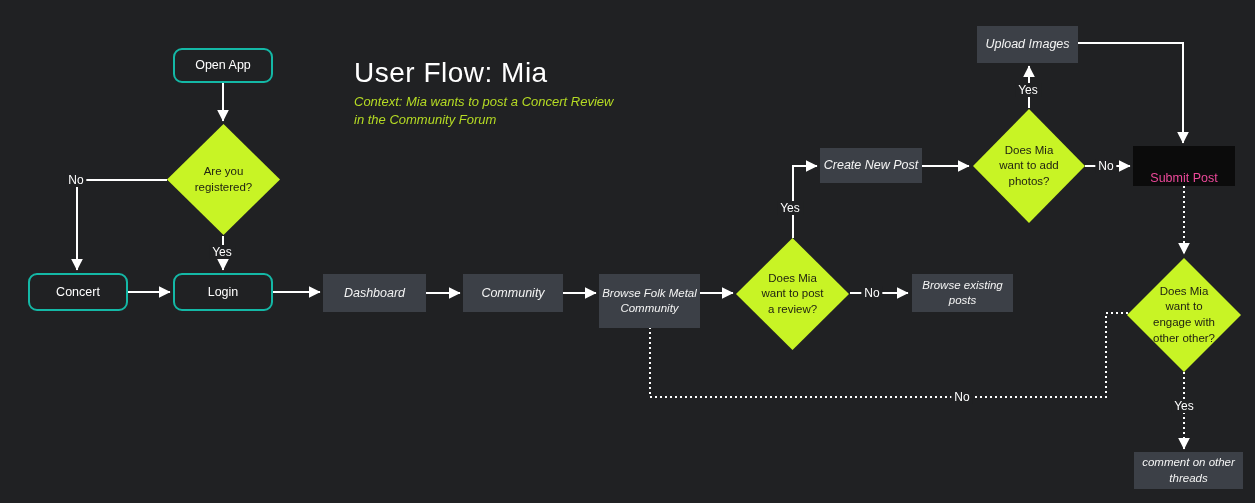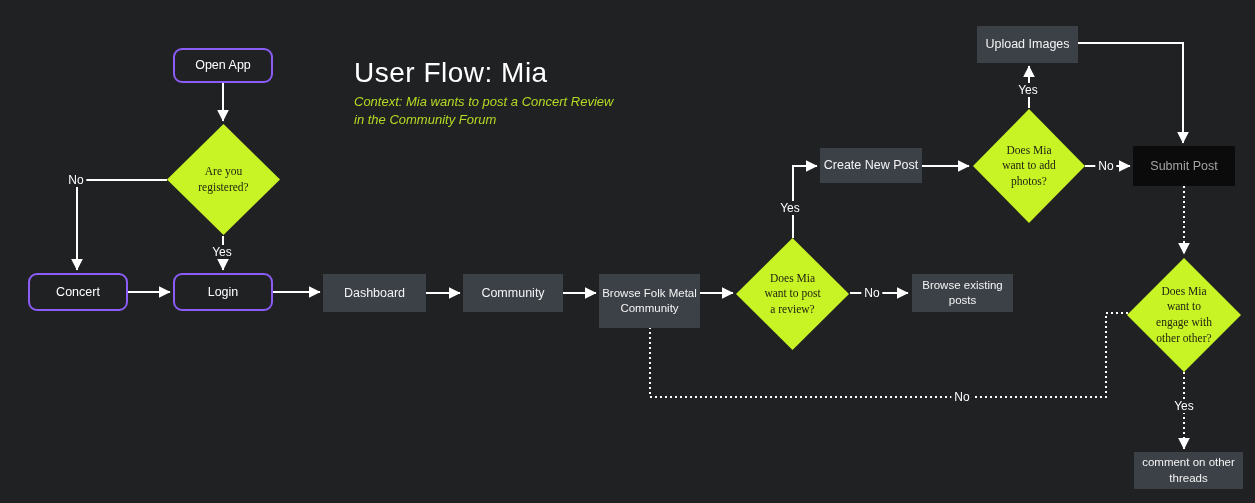--- a/index.html
+++ b/index.html
@@ -21,35 +21,35 @@
   .subtitle span{display:block;}
 
   .node{
     position:absolute;
     display:flex;align-items:center;justify-content:center;
     text-align:center;color:#f4f4f4;font-size:12.5px;line-height:1.32;
     box-sizing:border-box;
   }
   .node .node-lines span{display:block;}
   .rounded{
-    border:2px solid #8b5cf6;border-radius:9px;background:transparent;color:#ffffff;
+    border:2px solid #14b8a6;border-radius:9px;background:transparent;color:#ffffff;
   }
-  .process{background:var(--node-gray,#3c4047);}
-  .terminal{background:var(--node-black,#0b0b0b);color:#a3a3a3;}
+  .process{background:var(--node-gray,#3c4047);font-style:italic;}
+  .terminal{background:var(--node-black,#0b0b0b);color:#ec4899;align-items:flex-end;}
 
   .diamond{
     position:absolute;
     display:flex;align-items:center;justify-content:center;
     text-align:center;
     background:var(--diamond,#c8f425);
     color:var(--diamond-text,#222512);
     font-size:11.5px;line-height:1.35;
     clip-path:polygon(50% 0,100% 50%,50% 100%,0 50%);
   }
-  .diamond .diamond-text span{display:block;font-family:Liberation Serif, serif;}
+  .diamond .diamond-text span{display:block;}
 
   .edge-label{
     position:absolute;transform:translate(-50%,-50%);
     background:var(--background,#202123);
     color:#ffffff;font-size:12px;padding:0 3px;white-space:nowrap;
   }
 </style>
 </head>
 <body>
 

